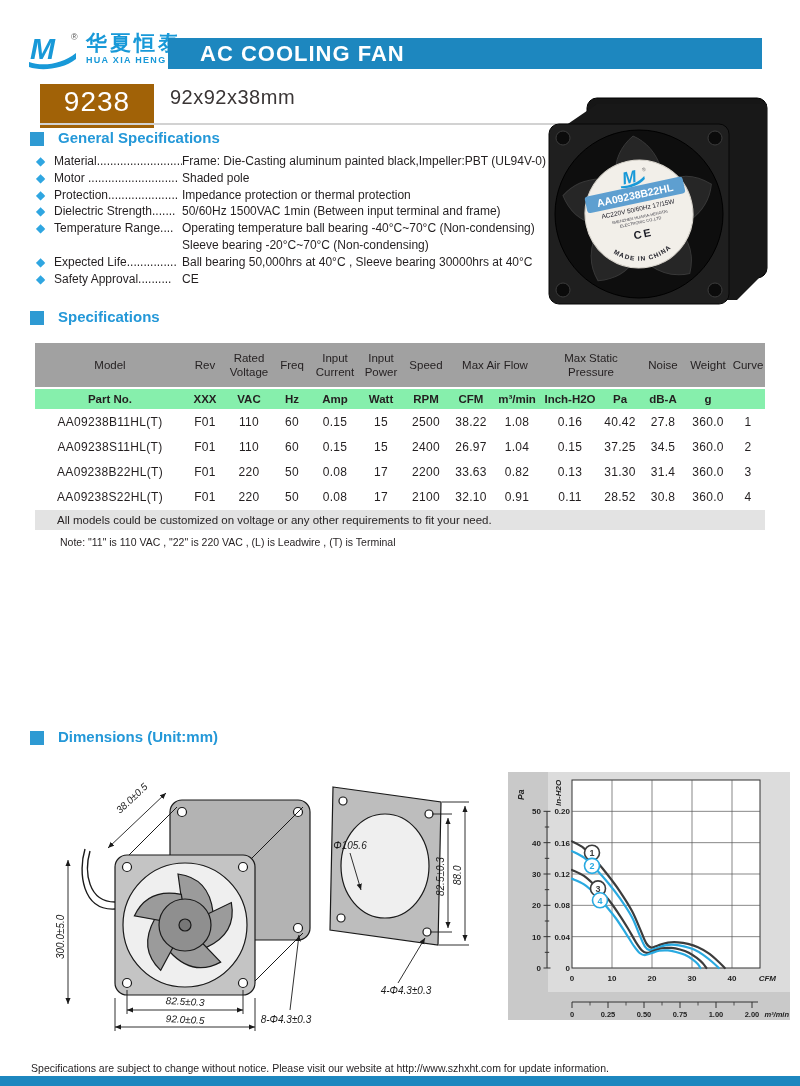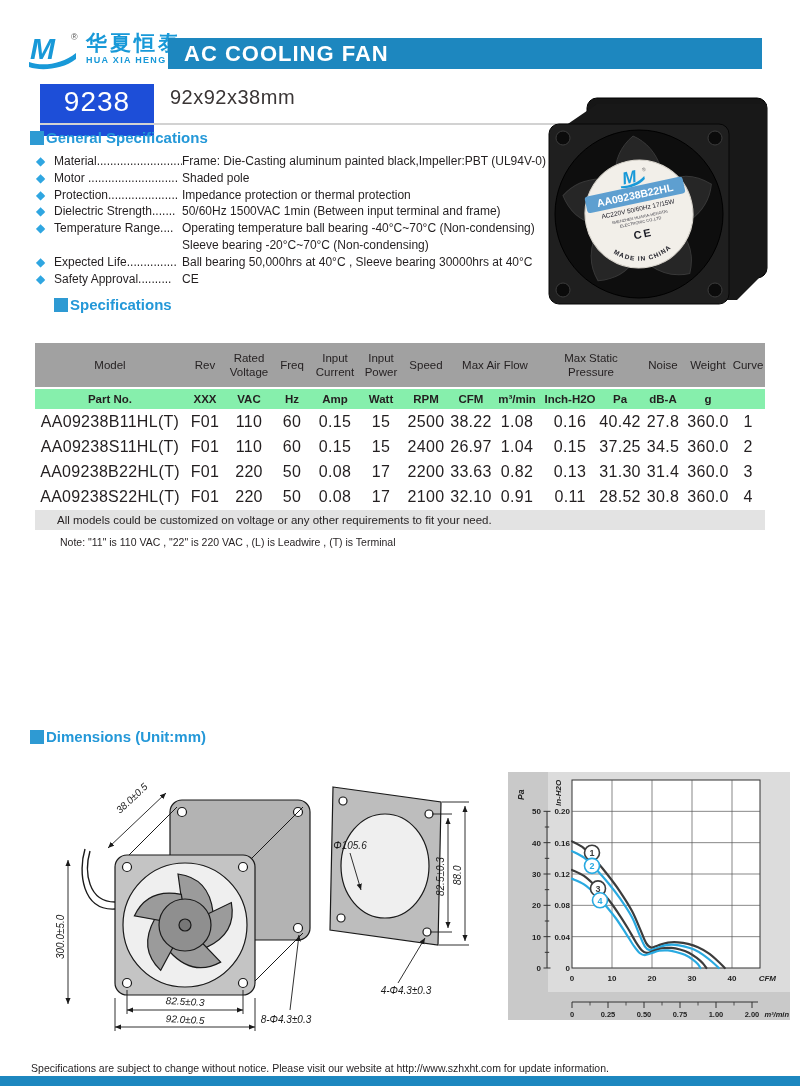--- a/index.html
+++ b/index.html
@@ -3,44 +3,44 @@
 <meta charset="utf-8">
 <style>
   html,body{margin:0;padding:0;background:#ffffff;}
   .page{position:relative;width:800px;height:1086px;background:#fff;overflow:hidden;
         font-family:"Liberation Sans",sans-serif;color:#231f20;}
   
   .logo{position:absolute;left:26px;top:30px;display:flex;align-items:flex-start;gap:6px;}
   .logo-cn{font-size:21px;font-weight:bold;color:#1899d8;letter-spacing:3px;line-height:25px;white-space:nowrap;}
   .logo-en{font-size:9px;font-weight:bold;color:#1899d8;letter-spacing:1.3px;white-space:nowrap;}
   .banner{position:absolute;left:168px;top:38px;width:594px;height:31px;background:#1d87bf;
-          color:#fff;font-weight:bold;font-size:22px;line-height:31px;padding-left:16px;
+          color:#fff;font-weight:bold;font-size:22px;line-height:31px;padding-left:32px;
           box-sizing:border-box;letter-spacing:1px;}
-  .model-box{position:absolute;left:40px;top:84px;width:114px;height:52px;background:#1d4ed8;
+  .model-box{position:absolute;left:40px;top:84px;width:114px;height:44px;background:#a16207;
              color:#fff;font-size:28px;text-align:center;line-height:36px;letter-spacing:1px;}
   .model-size{position:absolute;left:170px;top:86px;font-size:20px;color:#3a3535;letter-spacing:.5px;}
   .header-rule{position:absolute;left:40px;top:123px;width:722px;height:2px;background:#d2d2d2;}
   
-  .sec{position:absolute;display:flex;align-items:center;gap:2px;}
+  .sec{position:absolute;display:flex;align-items:flex-end;gap:14px;}
   .sec .sq{width:14px;height:14px;background:#2e9ad3;}
   .sec .t{font-size:15px;font-weight:bold;color:#2498d8;}
   
   .gs-list{position:absolute;left:36px;top:153px;width:530px;font-size:12px;}
   .gs-row{display:flex;line-height:16.8px;}
   .diamond{width:18px;color:#2fa6e1;font-size:12px;flex:none;}
   .gs-label{width:128px;flex:none;white-space:nowrap;overflow:hidden;}
   .gs-val{flex:1;}
   
   .fan-photo{position:absolute;left:541px;top:94px;}
   
   .spec-table{position:absolute;left:35px;top:343px;width:730px;border-collapse:collapse;table-layout:fixed;}
   .spec-table th,.spec-table td{text-align:center;padding:0;font-weight:normal;}
   .spec-table thead .h1 th{background:#a1a1a1;height:44px;font-size:11.5px;line-height:1.25;border-bottom:2px solid #fff;}
   .spec-table thead .h2 th{background:#86efac;height:20px;font-size:11.5px;font-weight:bold;}
-  .spec-table tbody td{height:25px;font-size:16px;letter-spacing:.3px;margin-top:9px;}
+  .spec-table tbody td{height:25px;font-size:12px;letter-spacing:.3px;margin-top:9px;}
   .table-note-row{position:absolute;left:35px;top:510px;width:730px;height:20px;background:#e3e3e3;
                   font-size:11.5px;line-height:20px;padding-left:22px;box-sizing:border-box;}
   .note-text{position:absolute;left:60px;top:536px;font-size:10.5px;}
   
   .dims{position:absolute;left:28px;top:752px;}
   .dim-t{font-style:italic;font-size:10px;fill:#1a1a1a;}
   .pq-wrap{position:absolute;left:508px;top:772px;}
   
   .footer-note{position:absolute;left:0;top:1062px;width:640px;text-align:center;font-size:10.5px;}
   .bottom-bar{position:absolute;left:0;top:1076px;width:800px;height:10px;background:#1d87bf;}
@@ -141,21 +141,21 @@
       <text x="0" y="4.5" font-size="4" fill="#3a3a44" text-anchor="middle">SHENZHEN HUAXIA-HENGTAI</text>
       <text x="0" y="9.5" font-size="4" fill="#3a3a44" text-anchor="middle">ELECTRONIC CO.,LTD</text>
       <text x="0" y="24" font-size="11" font-weight="bold" letter-spacing="2" fill="#1b1b24" text-anchor="middle">CE</text>
       <path id="mic-arc" d="M-36,30 A47,47 0 0 0 36,30" fill="none"></path>
       <text font-size="6.5" font-weight="bold" fill="#1b1b24" letter-spacing="1">
         <textPath href="#mic-arc" startOffset="4">MADE IN CHINA</textPath>
       </text>
     </g>
   </svg>
 
-  <div class="sec" style="left:30px;top:296px;margin-left:24px;">
+  <div class="sec" style="left:30px;top:308px;">
     <span class="sq"></span>
     <span class="t">Specifications</span>
   </div>
   <table class="spec-table">
     <colgroup>
       <col style="width:150px">
         <col style="width:40px">
         <col style="width:48px">
         <col style="width:38px">
       <col style="width:48px">

